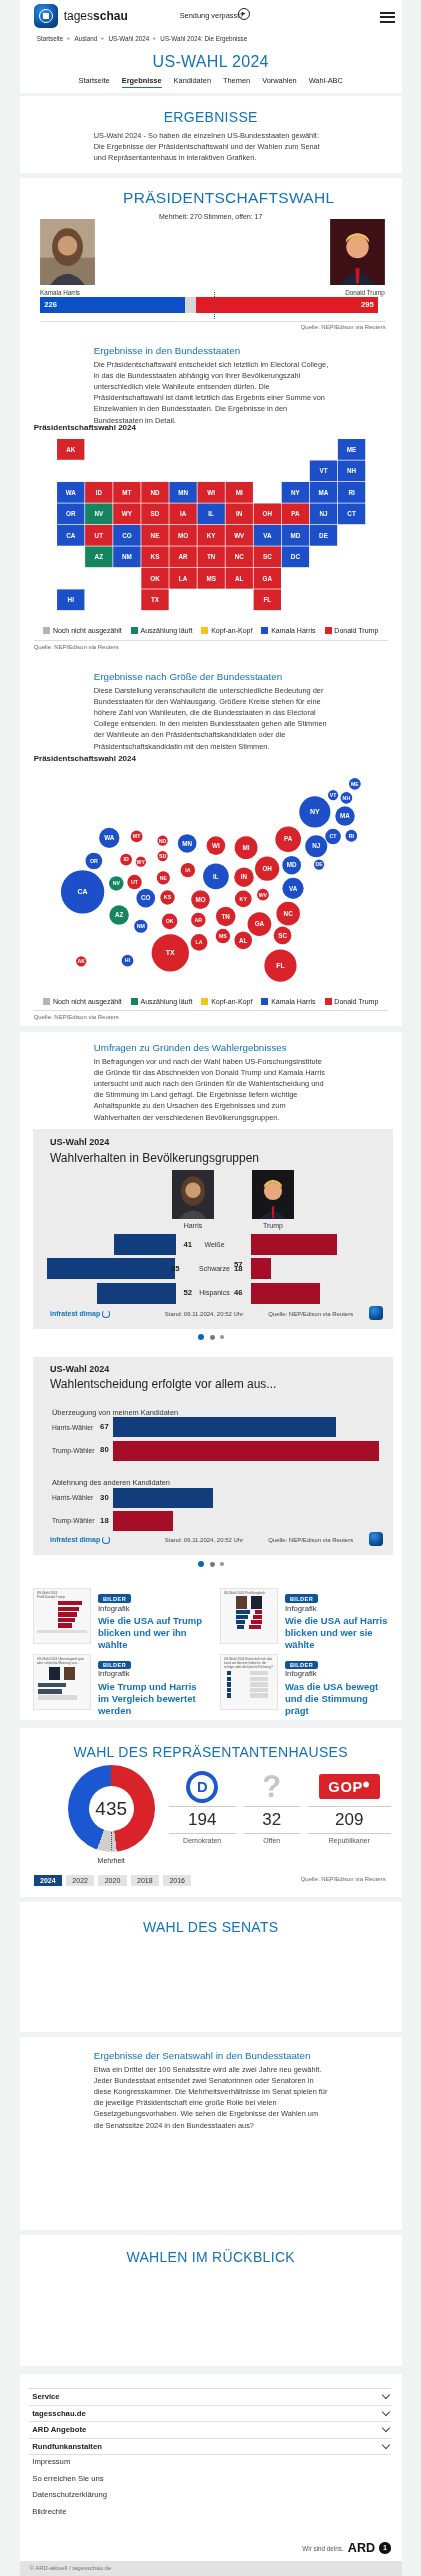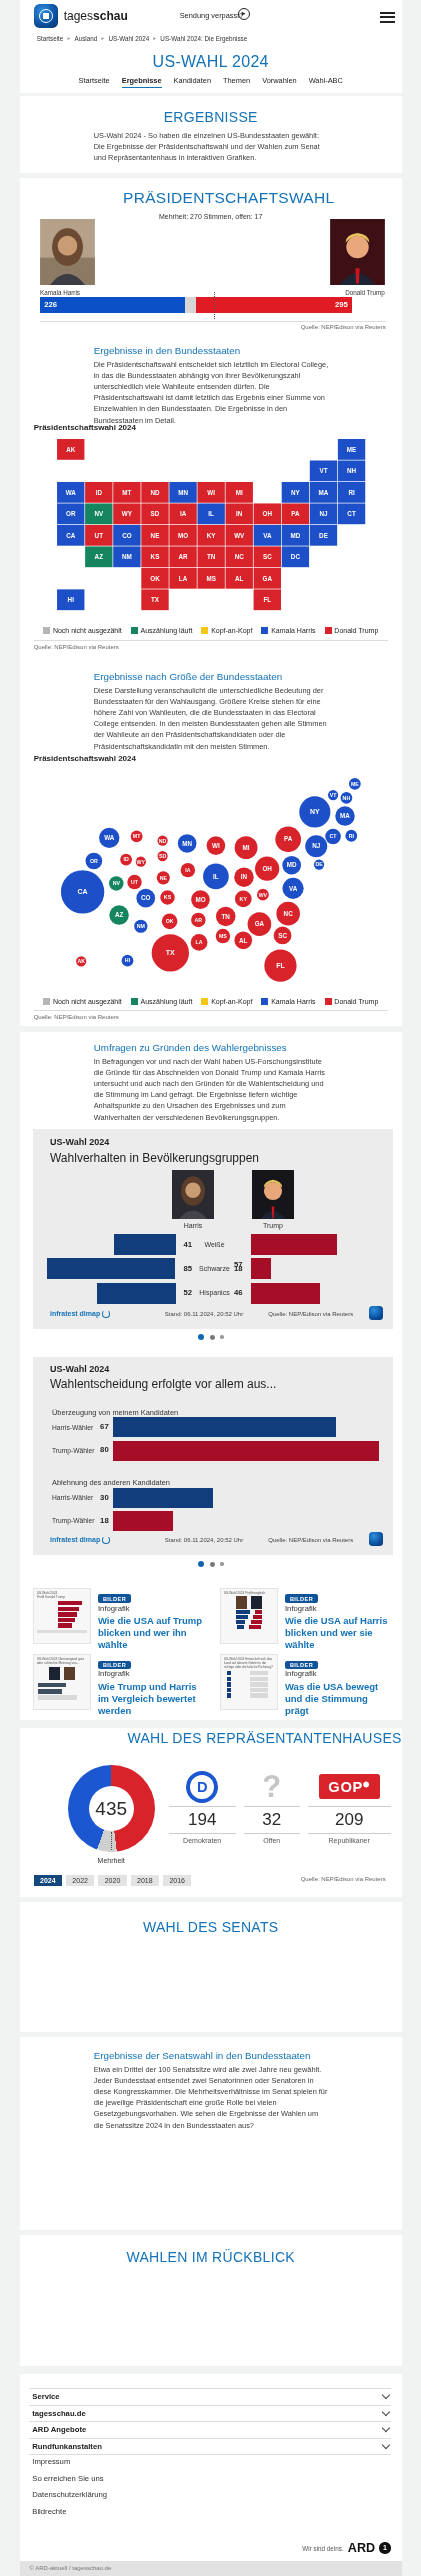--- a/index.html
+++ b/index.html
@@ -110,21 +110,21 @@
           <rect width="78" height="94" fill="#3d1016"></rect>
           <path d="M14 94 Q39 60 64 94 Z" fill="#1c2433"></path>
           <circle cx="39" cy="40" r="16" fill="#e8a87c"></circle>
           <path d="M22 34 Q39 14 56 34 Q56 22 39 20 Q22 22 22 34 Z" fill="#e9c35c"></path>
           <path d="M36 70 L42 70 L41 92 L37 92 Z" fill="#c81622"></path>
         </svg>
     </div>
     <div class="abs" style="left:20.4px;top:111px;font-size:6.3px;color:#333;">Kamala Harris</div>
     <div class="abs" style="left:310px;top:111px;width:55px;text-align:right;font-size:6.3px;color:#333;">Donald Trump</div>
 
-    <div class="abs resbar" style="left:20.4px;top:119px;width:312px;">
+    <div class="abs resbar" style="left:20.4px;top:119px;width:338px;">
       <div id="barHarris" style="background: rgb(12, 80, 200); padding-left: 4.2px; box-sizing: border-box; width: 145px;">226</div>
       <div id="barOpen" style="background: rgb(214, 214, 214); width: 11.2px;"></div>
       <div id="barTrump" style="background: rgb(224, 27, 36); text-align: right; padding-right: 4.2px; box-sizing: border-box; flex: 1 1 0%;">295</div>
     </div>
     <div class="abs" id="majMarker" style="top: 114px; height: 27px; border-left: 1.4px dotted rgb(85, 85, 85); left: 194px;"></div>
     <div class="abs divider" style="left:20.4px;top:143px;width:346px;"></div>
     <div class="abs quelle" style="right:16px;top:146px;">Quelle: NEP/Edison via Reuters</div>
 
     <h3 class="abs subhead" style="left:74px;top:167px;">Ergebnisse in den Bundesstaaten</h3>
     <p class="abs para" style="left:74px;top:181px;width:236px;margin:0;">Die Präsidentschaftswahl entscheidet sich letztlich im Electoral College, in das die Bundesstaaten abhängig von ihrer Bevölkerungszahl unterschiedlich viele Wahlleute entsenden dürfen. Die Präsidentschaftswahl ist damit letztlich das Ergebnis einer Summe von Einzelwahlen in den Bundesstaaten. Die Ergebnisse in den Bundesstaaten im Detail.</p>
@@ -587,21 +587,21 @@
       </div>
       <div class="abs" style="left:139px;top:93px;width:42px;text-align:center;font-size:7px;color:#333;">Harris</div>
       <div class="abs" style="left:219px;top:93px;width:42px;text-align:center;font-size:7px;color:#333;">Trump</div>
       <div id="demoRows">
           <div class="abs" style="left:81px;top:105px;width:62px;height:21px;background:#123d7c;"></div>
           <div class="abs" style="left:138px;top:111px;width:21px;text-align:right;font-size:7.7px;font-weight:700;color:#222;">41</div>
           <div class="abs" style="left:162px;top:112px;width:39px;text-align:center;font-size:7px;color:#333;">Weiße</div>
           <div class="abs" style="left:201px;top:111px;width:21px;font-size:7.7px;font-weight:700;color:#222;margin-top:20px;">57</div>
           <div class="abs" style="left:218px;top:105px;width:86px;height:21px;background:#a50e26;"></div>
           <div class="abs" style="left:14.2px;top:129px;width:128px;height:21px;background:#123d7c;"></div>
-          <div class="abs" style="left:138px;top:135px;width:21px;text-align:right;font-size:7.7px;font-weight:700;color:#222;">85</div>
+          <div class="abs" style="left:138px;top:135px;width:21px;text-align:left;font-size:7.7px;font-weight:700;color:#222;">85</div>
           <div class="abs" style="left:162px;top:136px;width:39px;text-align:center;font-size:7px;color:#333;">Schwarze</div>
           <div class="abs" style="left:201px;top:135px;width:21px;font-size:7.7px;font-weight:700;color:#222;">18</div>
           <div class="abs" style="left:218px;top:129px;width:19.6px;height:21px;background:#a50e26;"></div>
           <div class="abs" style="left:64px;top:154px;width:79px;height:21px;background:#123d7c;"></div>
           <div class="abs" style="left:138px;top:159px;width:21px;text-align:right;font-size:7.7px;font-weight:700;color:#222;">52</div>
           <div class="abs" style="left:162px;top:160px;width:39px;text-align:center;font-size:7px;color:#333;">Hispanics</div>
           <div class="abs" style="left:201px;top:159px;width:21px;font-size:7.7px;font-weight:700;color:#222;">46</div>
           <div class="abs" style="left:218px;top:154px;width:69px;height:21px;background:#a50e26;"></div>
         </div>
       <div class="gfoot" style="top:181px;">
@@ -726,21 +726,21 @@
             <div style="width:18px;height:4.2px;background:#d9d9d9;margin-left:15.5px;"></div>
           </div>
         </div>
         <div class="abs" style="left:252px;top:69px;"><span class="badge">BILDER</span></div>
         <div class="abs tkick" style="left:252px;top:81px;">Infografik</div>
         <div class="abs ttitle" style="left:252px;top:93px;width:109px;">Was die USA bewegt und die Stimmung prägt</div>
       </div>
   </div>
 
   <div class="card" style="top:1728px;height:169px;">
-    <h2 class="abs sec-head" style="top:2px;text-align:right;">WAHL DES REPRÄSENTANTENHAUSES</h2>
+    <h2 class="abs sec-head" style="top:16px;">WAHL DES REPRÄSENTANTENHAUSES</h2>
     <div class="abs" id="donut" style="left: 48px; top: 37px; width: 87px; height: 87px; border-radius: 50%; background: conic-gradient(rgb(216, 35, 42) 0%, rgb(216, 35, 42) 48.05%, rgb(207, 207, 207) 48.05%, rgb(207, 207, 207) 55.4%, rgb(27, 87, 208) 55.4%, rgb(27, 87, 208) 100%);">
       <div class="abs" style="left:21px;top:21px;width:45px;height:45px;border-radius:50%;background:#fff;text-align:center;line-height:45px;font-size:19px;color:#2b2b2b;">435</div>
       <div class="abs" style="left:43px;top:67px;height:18px;border-left:1.4px dotted #444;"></div>
     </div>
     <div class="abs" style="left:48px;top:129px;width:87px;text-align:center;font-size:7px;color:#333;">Mehrheit</div>
 
     <div class="abs" style="left:149px;top:39px;width:222px;display:flex;justify-content:space-between;">
       <div style="width:67px;">
         <div style="height:39px;display:flex;align-items:center;justify-content:center;">
           <div style="width:32px;height:32px;border-radius:50%;background:#1b57d0;display:flex;align-items:center;justify-content:center;">

